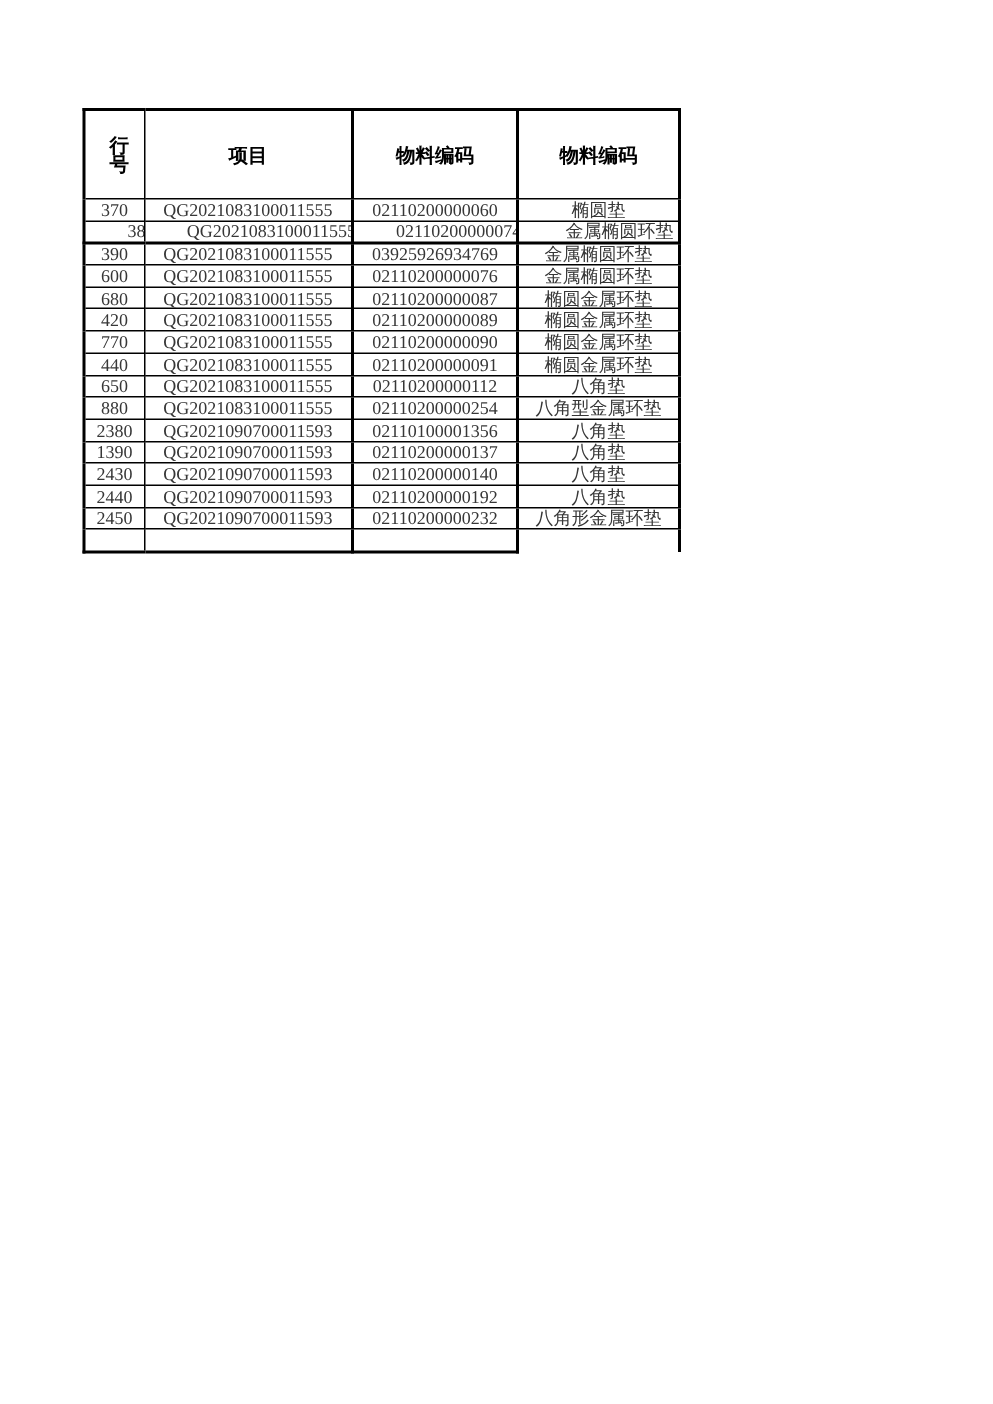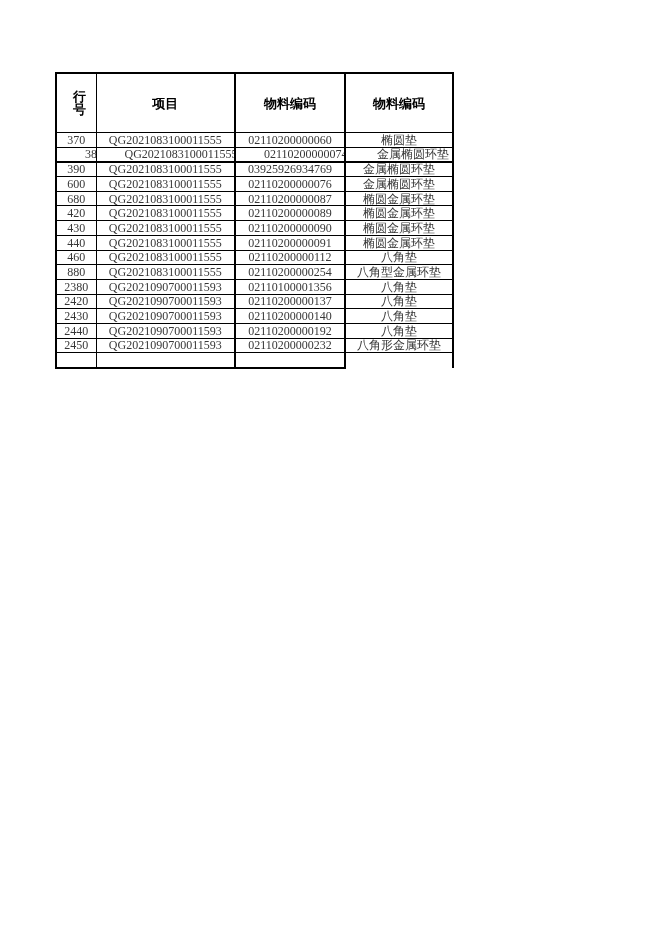--- a/index.html
+++ b/index.html
@@ -111,51 +111,51 @@
           <td class="v-thick ">02110200000087</td>
           <td class="b-right ">椭圆金属环垫</td>
         </tr>
         <tr>
           <td class="b-left ">420</td>
           <td class="v-thick ">QG2021083100011555</td>
           <td class="v-thick ">02110200000089</td>
           <td class="b-right ">椭圆金属环垫</td>
         </tr>
         <tr>
-          <td class="b-left ">430</td>
+          <td class="b-left ">770</td>
           <td class="v-thick ">QG2021083100011555</td>
           <td class="v-thick ">02110200000090</td>
           <td class="b-right ">椭圆金属环垫</td>
         </tr>
         <tr>
           <td class="b-left ">440</td>
           <td class="v-thick ">QG2021083100011555</td>
           <td class="v-thick ">02110200000091</td>
           <td class="b-right ">椭圆金属环垫</td>
         </tr>
         <tr>
-          <td class="b-left ">460</td>
+          <td class="b-left ">650</td>
           <td class="v-thick ">QG2021083100011555</td>
           <td class="v-thick ">02110200000112</td>
           <td class="b-right ">八角垫</td>
         </tr>
         <tr>
           <td class="b-left ">880</td>
           <td class="v-thick ">QG2021083100011555</td>
           <td class="v-thick ">02110200000254</td>
           <td class="b-right ">八角型金属环垫</td>
         </tr>
         <tr>
           <td class="b-left ">2380</td>
           <td class="v-thick ">QG2021090700011593</td>
           <td class="v-thick ">02110100001356</td>
           <td class="b-right ">八角垫</td>
         </tr>
         <tr>
-          <td class="b-left ">2420</td>
+          <td class="b-left ">1390</td>
           <td class="v-thick ">QG2021090700011593</td>
           <td class="v-thick ">02110200000137</td>
           <td class="b-right ">八角垫</td>
         </tr>
         <tr>
           <td class="b-left ">2430</td>
           <td class="v-thick ">QG2021090700011593</td>
           <td class="v-thick ">02110200000140</td>
           <td class="b-right ">八角垫</td>
         </tr>

